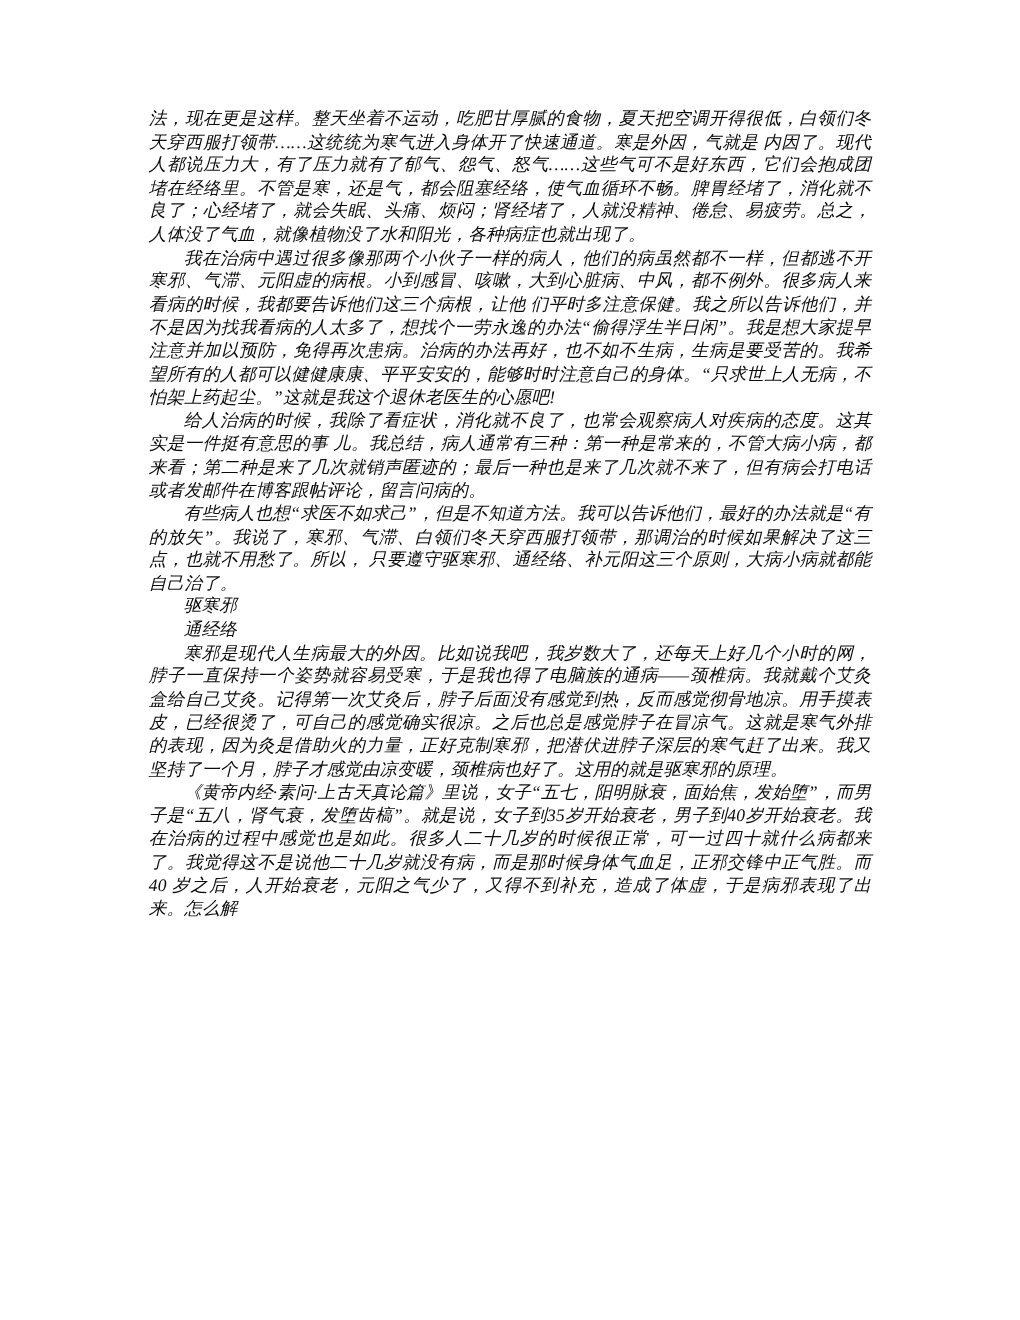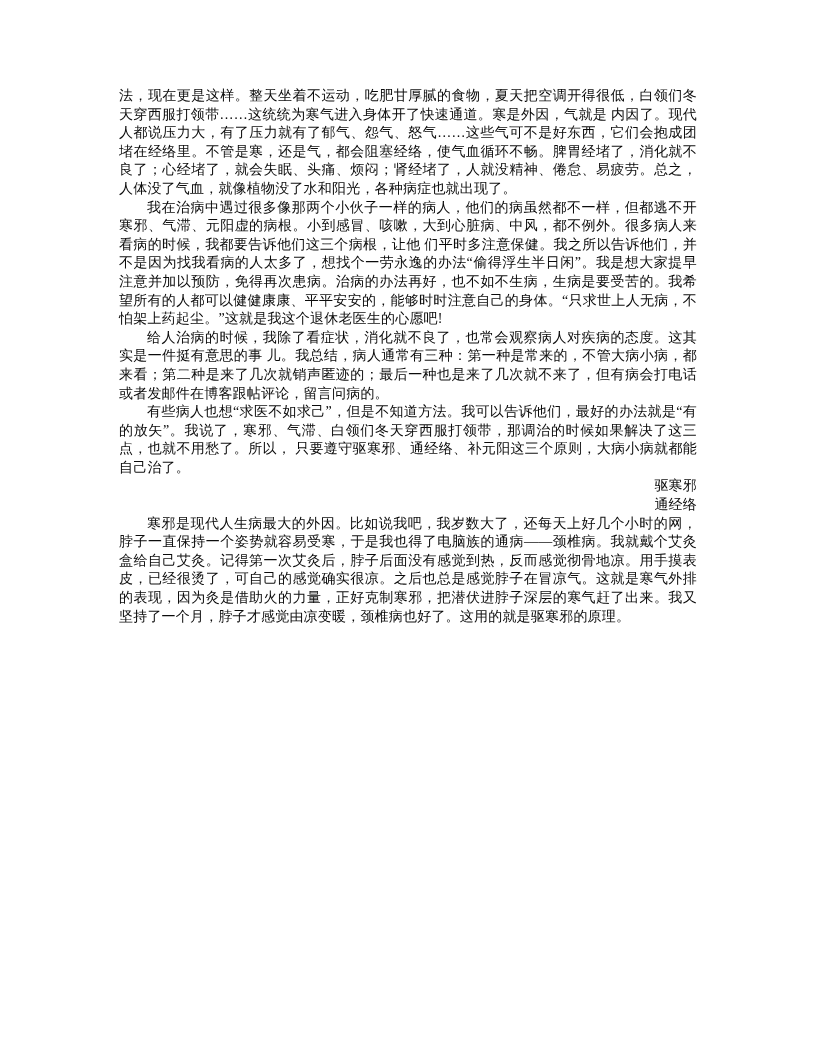--- a/index.html
+++ b/index.html
@@ -25,34 +25,36 @@
   .para {
     margin: 0;
     padding: 0;
     font-size: 14px;
     line-height: 18.6px;
     text-align: justify;
     text-justify: inter-ideograph;
     text-indent: 2em;
     word-break: break-all;
     letter-spacing: 0.2px;
+    font-style: italic;
   }
   .para.continuation {
     text-indent: 0;
   }
   .para.subheading {
-    text-align: right;
+    text-align: left;
   }
 </style>
 </head>
 <body>
 
 <div class="page">
   <div class="text-block">
     <p class="para continuation">法，现在更是这样。整天坐着不运动，吃肥甘厚腻的食物，夏天把空调开得很低，白领们冬天穿西服打领带……这统统为寒气进入身体开了快速通道。寒是外因，气就是 内因了。现代人都说压力大，有了压力就有了郁气、怨气、怒气……这些气可不是好东西，它们会抱成团堵在经络里。不管是寒，还是气，都会阻塞经络，使气血循环不畅。脾胃经堵了，消化就不良了；心经堵了，就会失眠、头痛、烦闷；肾经堵了，人就没精神、倦怠、易疲劳。总之，人体没了气血，就像植物没了水和阳光，各种病症也就出现了。</p>
     <p class="para">我在治病中遇过很多像那两个小伙子一样的病人，他们的病虽然都不一样，但都逃不开寒邪、气滞、元阳虚的病根。小到感冒、咳嗽，大到心脏病、中风，都不例外。很多病人来看病的时候，我都要告诉他们这三个病根，让他 们平时多注意保健。我之所以告诉他们，并不是因为找我看病的人太多了，想找个一劳永逸的办法“偷得浮生半日闲”。我是想大家提早注意并加以预防，免得再次患病。治病的办法再好，也不如不生病，生病是要受苦的。我希望所有的人都可以健健康康、平平安安的，能够时时注意自己的身体。“只求世上人无病，不怕架上药起尘。”这就是我这个退休老医生的心愿吧!</p>
     <p class="para">给人治病的时候，我除了看症状，消化就不良了，也常会观察病人对疾病的态度。这其实是一件挺有意思的事 儿。我总结，病人通常有三种：第一种是常来的，不管大病小病，都来看；第二种是来了几次就销声匿迹的；最后一种也是来了几次就不来了，但有病会打电话或者发邮件在博客跟帖评论，留言问病的。</p>
     <p class="para">有些病人也想“求医不如求己”，但是不知道方法。我可以告诉他们，最好的办法就是“有的放矢”。我说了，寒邪、气滞、白领们冬天穿西服打领带，那调治的时候如果解决了这三点，也就不用愁了。所以， 只要遵守驱寒邪、通经络、补元阳这三个原则，大病小病就都能自己治了。</p>
     <p class="para subheading">驱寒邪</p>
     <p class="para subheading">通经络</p>
     <p class="para">寒邪是现代人生病最大的外因。比如说我吧，我岁数大了，还每天上好几个小时的网，脖子一直保持一个姿势就容易受寒，于是我也得了电脑族的通病——颈椎病。我就戴个艾灸盒给自己艾灸。记得第一次艾灸后，脖子后面没有感觉到热，反而感觉彻骨地凉。用手摸表皮，已经很烫了，可自己的感觉确实很凉。之后也总是感觉脖子在冒凉气。这就是寒气外排的表现，因为灸是借助火的力量，正好克制寒邪，把潜伏进脖子深层的寒气赶了出来。我又坚持了一个月，脖子才感觉由凉变暖，颈椎病也好了。这用的就是驱寒邪的原理。</p>
+    <p class="para">《黄帝内经·素问·上古天真论篇》里说，女子“五七，阳明脉衰，面始焦，发始堕”，而男子是“五八，肾气衰，发堕齿槁”。就是说，女子到35岁开始衰老，男子到40岁开始衰老。我在治病的过程中感觉也是如此。很多人二十几岁的时候很正常，可一过四十就什么病都来了。我觉得这不是说他二十几岁就没有病，而是那时候身体气血足，正邪交锋中正气胜。而 40 岁之后，人开始衰老，元阳之气少了，又得不到补充，造成了体虚，于是病邪表现了出来。怎么解</p>
   </div>
 </div>
 
 </body></html>

